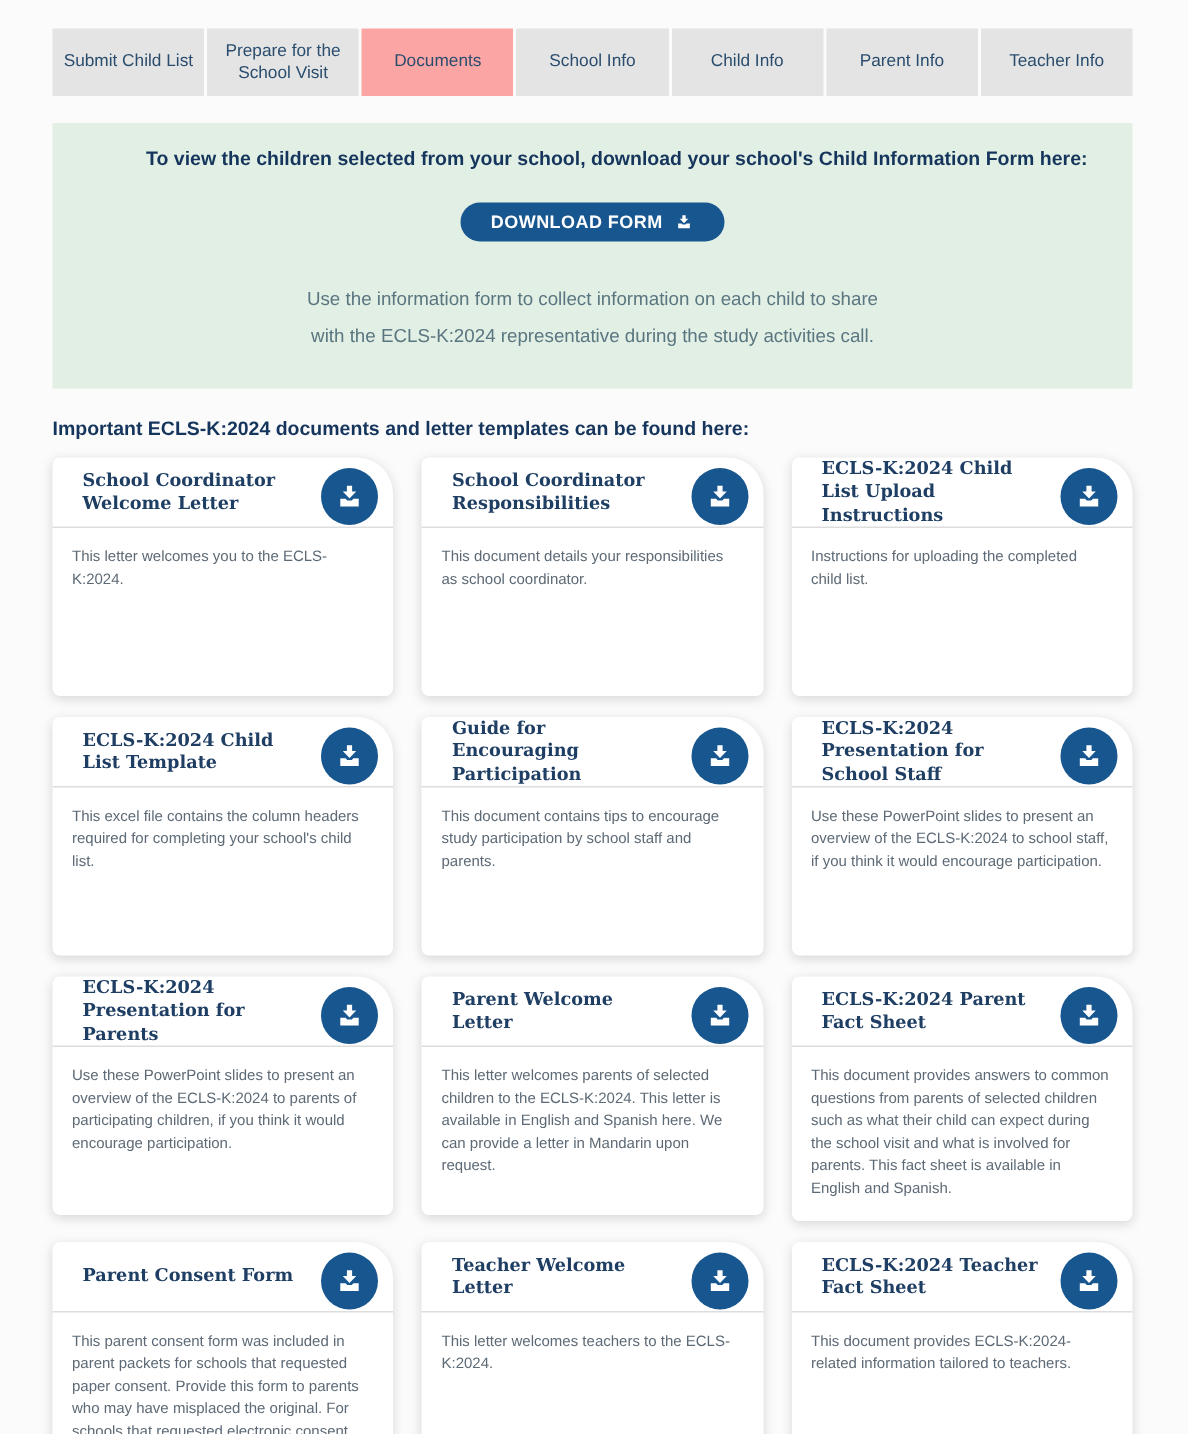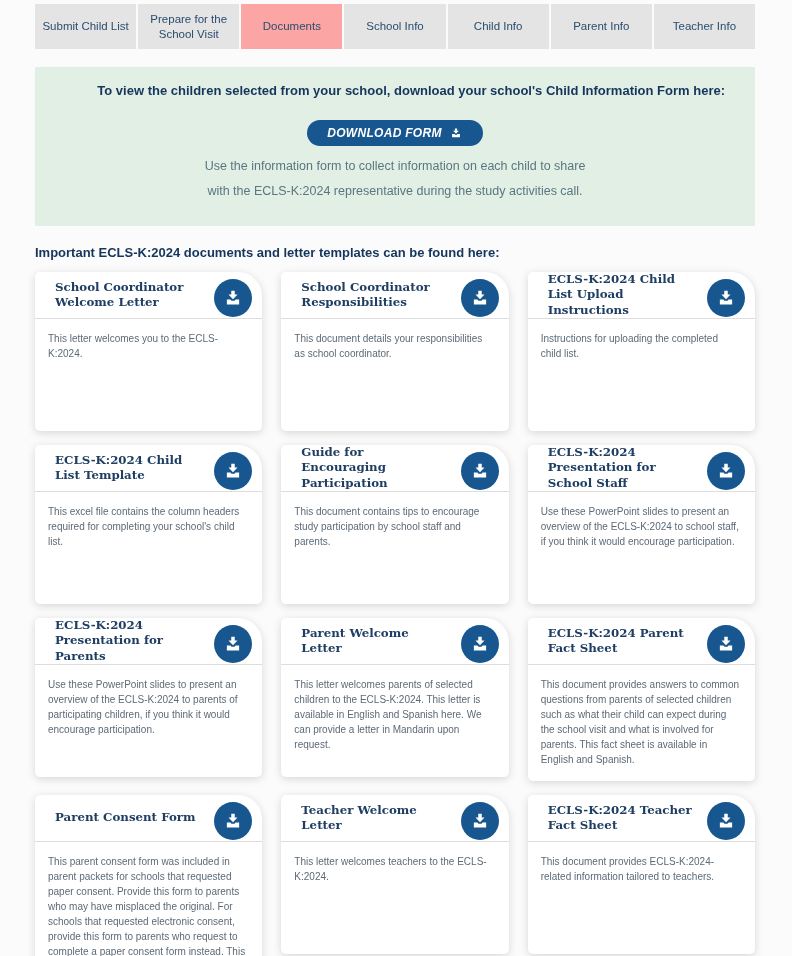--- a/index.html
+++ b/index.html
@@ -6,21 +6,21 @@
   html, body { width: 792px; height: 956px; overflow: hidden; }
   body {
     font-family: "Liberation Sans", sans-serif;
     background: #fbfbfb;
     color: #29486b;
   }
   .content-col { width: 720px; margin-left: 35px; }
 
   
   .tabbar {
-    margin-top: 4px;
+    margin-top: 19px;
     display: flex;
     gap: 2px;
     background: transparent;
   }
   .tab {
     flex: 1 1 0;
     background: #e4e4e4;
     color: #2a4d6e;
     font-size: 11.5px;
     line-height: 1.25;
@@ -41,36 +41,35 @@
     padding: 16px 30px 22px 30px;
     text-align: center;
   }
   .banner-heading {
     color: #15355c;
     font-weight: bold;
     font-size: 13px;
     text-align: right;
   }
   .download-form-btn {
-    margin: 22px auto 4px auto;
+    margin: 22px auto 22px auto;
     display: inline-flex;
     align-items: center;
     gap: 7px;
     background: #17568f;
     color: #ffffff;
     border: none;
     border-radius: 14px;
     height: 26px;
     padding: 0 20px;
     font-family: "Liberation Sans", sans-serif;
     font-size: 12px;
     font-weight: bold;
     letter-spacing: 0.3px;
     cursor: pointer;
-    font-style: italic;
   }
   .banner-note {
     color: #5a7680;
     font-size: 12.5px;
     line-height: 25px;
     margin-top: 4px;
   }
   .banner-note p { margin: 0; }
 
   

